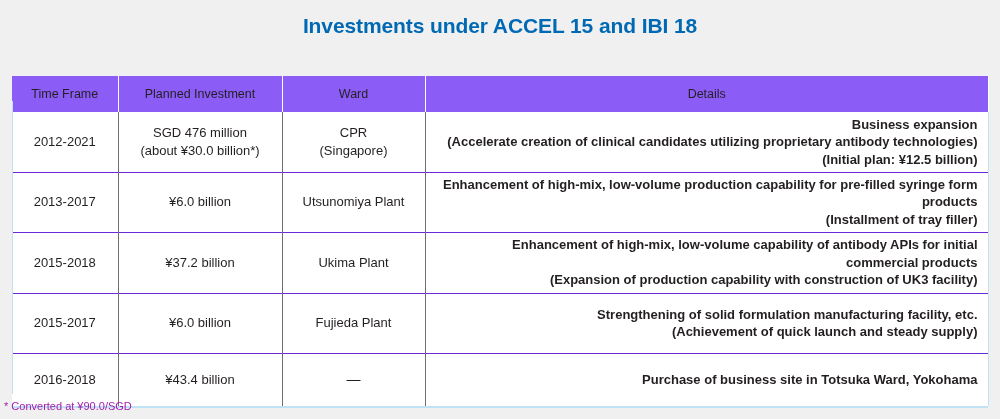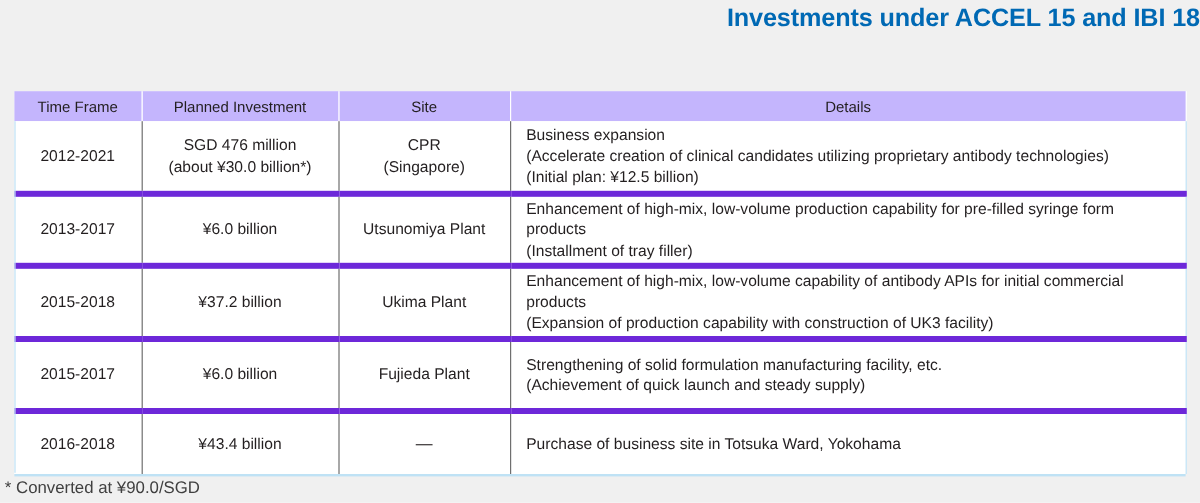--- a/index.html
+++ b/index.html
@@ -14,81 +14,82 @@
     color: #231f20;
     overflow: hidden;
   }
   .page {
     position: relative;
     width: 1000px;
     height: 419px;
     box-sizing: border-box;
   }
   .title {
-    text-align: right;
+    text-align: center;
     font-size: 21px;
     font-weight: bold;
     color: #0069b4;
     letter-spacing: -0.1px;
-    padding-top: 2px;
+    padding-top: 12px;
     line-height: 28px;
     height: 30px;
   }
   .table-wrap {
     position: absolute;
     left: 12px;
     top: 76px;
     width: 976px;
   }
   table.invest {
     border-collapse: collapse;
     width: 976px;
     table-layout: fixed;
     background: #ffffff;
   }
   table.invest th {
-    background: #c4b5fd;
+    background: #8b5cf6;
     color: #231f20;
     font-size: 12.5px;
     font-weight: normal;
-    height: 25px;
+    height: 36px;
     padding: 0;
     text-align: center;
     vertical-align: middle;
     border-right: 1px solid #ffffff;
     border-bottom: none;
   }
   table.invest th:last-child {
     border-right: none;
     text-align: center;
   }
   table.invest td {
-    border-top: 5px solid #6d28d9;
+    border-top: 1px solid #6d28d9;
     border-right: 1px solid #6f6f6f;
     font-size: 13px;
     line-height: 17.5px;
     padding: 0 8px;
     vertical-align: middle;
     background: #ffffff;
   }
   table.invest td.last-col {
     border-right: 1px solid #bfe2f5;
   }
   table.invest tr.body-row:first-child td {
     border-top: none;
   }
   table.invest td.c-time,
   table.invest td.c-amount,
   table.invest td.c-site {
     text-align: center;
   }
   table.invest td.c-details {
-    text-align: left;
+    text-align: right;
     padding-left: 13px;
     padding-right: 10px;
+    font-weight: bold;
   }
   table.invest tbody tr.body-row {
     height: 60px;
   }
   table.invest tbody tr.body-row.tall {
     height: 61px;
   }
   table.invest tbody tr.body-row.short {
     height: 53px;
   }
@@ -102,23 +103,23 @@
     left: 12px;
     top: 101px;
     width: 1px;
     height: 293px;
     background: #bfe2f5;
   }
   .footnote {
     position: absolute;
     left: 4px;
     top: 398px;
-    font-size: 14px;
+    font-size: 11px;
     line-height: 16px;
-    color: #404040;
+    color: #a21caf;
   }
   .cell-line {
     display: block;
     white-space: nowrap;
   }
   .cell-line.wrapline {
     white-space: normal;
   }
   .dash {
     font-size: 14px;
@@ -140,21 +141,21 @@
       <colgroup>
         <col class="col-time">
         <col class="col-amount">
         <col class="col-site">
         <col class="col-details">
       </colgroup>
       <thead>
         <tr>
           <th>Time Frame</th>
           <th>Planned Investment</th>
-          <th>Site</th>
+          <th>Ward</th>
           <th>Details</th>
         </tr>
       </thead>
       <tbody>
 
         <tr class="body-row">
           <td class="c-time">2012-2021</td>
           <td class="c-amount">
             <span class="cell-line">SGD 476 million</span>
             <span class="cell-line">(about ¥30.0 billion*)</span>

